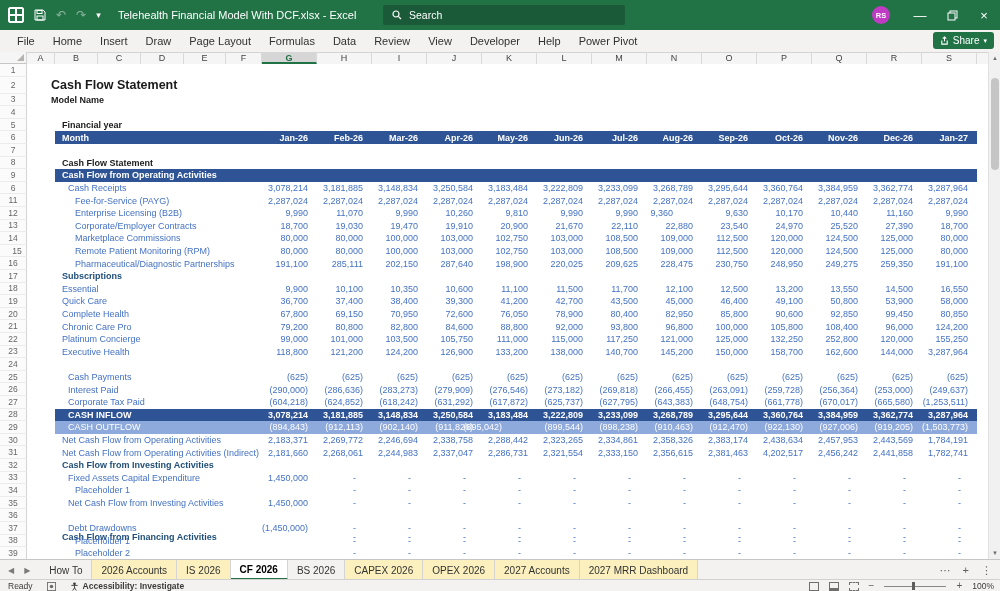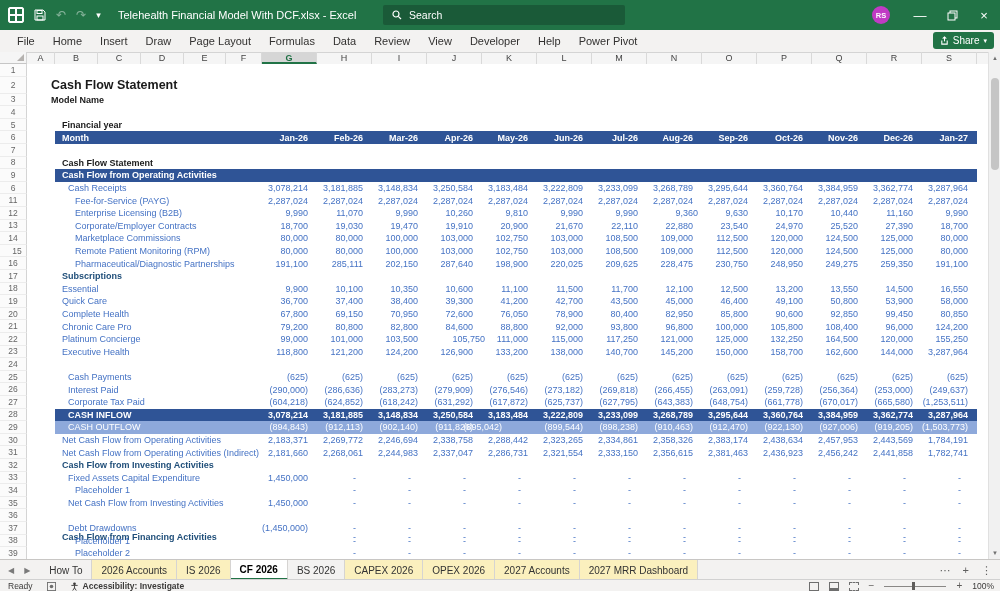--- a/index.html
+++ b/index.html
@@ -291,21 +291,21 @@
       </div>
       <div class="srow item" style="top: 143px; height: 12.6px;">
         <span class="rlabel" style="left: 48px;">Enterprise Licensing (B2B)</span>
         <span class="vcell" style="left: 235px;">9,990</span>
         <span class="vcell" style="left: 290px;">11,070</span>
         <span class="vcell" style="left: 345px;">9,990</span>
         <span class="vcell" style="left: 400px;">10,260</span>
         <span class="vcell" style="left: 455px;">9,810</span>
         <span class="vcell" style="left: 510px;">9,990</span>
         <span class="vcell" style="left: 565px;">9,990</span>
-        <span class="vcell" style="left: 625px;">9,360</span>
+        <span class="vcell" style="left: 600px;">9,360</span>
         <span class="vcell" style="left: 675px;">9,630</span>
         <span class="vcell" style="left: 730px;">10,170</span>
         <span class="vcell" style="left: 785px;">10,440</span>
         <span class="vcell" style="left: 840px;">11,160</span>
         <span class="vcell" style="left: 895px;">9,990</span>
       </div>
       <div class="srow item" style="top: 155.6px; height: 12.6px;">
         <span class="rlabel" style="left: 48px;">Corporate/Employer Contracts</span>
         <span class="vcell" style="left: 235px;">18,700</span>
         <span class="vcell" style="left: 290px;">19,030</span>
@@ -434,28 +434,28 @@
         <span class="vcell" style="left: 730px;">105,800</span>
         <span class="vcell" style="left: 785px;">108,400</span>
         <span class="vcell" style="left: 840px;">96,000</span>
         <span class="vcell" style="left: 895px;">124,200</span>
       </div>
       <div class="srow item" style="top: 269px; height: 12.6px;">
         <span class="rlabel" style="left: 35px;">Platinum Concierge</span>
         <span class="vcell" style="left: 235px;">99,000</span>
         <span class="vcell" style="left: 290px;">101,000</span>
         <span class="vcell" style="left: 345px;">103,500</span>
-        <span class="vcell" style="left: 412px;">105,750</span>
+        <span class="vcell" style="left: 400px;">105,750</span>
         <span class="vcell" style="left: 455px;">111,000</span>
         <span class="vcell" style="left: 510px;">115,000</span>
         <span class="vcell" style="left: 565px;">117,250</span>
         <span class="vcell" style="left: 620px;">121,000</span>
         <span class="vcell" style="left: 675px;">125,000</span>
         <span class="vcell" style="left: 730px;">132,250</span>
-        <span class="vcell" style="left: 785px;">164,500</span>
+        <span class="vcell" style="left: 785px;">252,800</span>
         <span class="vcell" style="left: 840px;">120,000</span>
         <span class="vcell" style="left: 895px;">155,250</span>
       </div>
       <div class="srow item" style="top: 281.6px; height: 12.6px;">
         <span class="rlabel" style="left: 35px;">Executive Health</span>
         <span class="vcell" style="left: 235px;">118,800</span>
         <span class="vcell" style="left: 290px;">121,200</span>
         <span class="vcell" style="left: 345px;">124,200</span>
         <span class="vcell" style="left: 400px;">126,900</span>
         <span class="vcell" style="left: 455px;">133,200</span>
@@ -570,21 +570,21 @@
         <span class="rlabel" style="left: 35px;">Net Cash Flow from Operating Activities (Indirect)</span>
         <span class="vcell" style="left: 235px;">2,181,660</span>
         <span class="vcell" style="left: 290px;">2,268,061</span>
         <span class="vcell" style="left: 345px;">2,244,983</span>
         <span class="vcell" style="left: 400px;">2,337,047</span>
         <span class="vcell" style="left: 455px;">2,286,731</span>
         <span class="vcell" style="left: 510px;">2,321,554</span>
         <span class="vcell" style="left: 565px;">2,333,150</span>
         <span class="vcell" style="left: 620px;">2,356,615</span>
         <span class="vcell" style="left: 675px;">2,381,463</span>
-        <span class="vcell" style="left: 730px;">2,436,923</span>
+        <span class="vcell" style="left: 730px;">4,202,517</span>
         <span class="vcell" style="left: 785px;">2,456,242</span>
         <span class="vcell" style="left: 840px;">2,441,858</span>
         <span class="vcell" style="left: 895px;">1,782,741</span>
       </div>
       <div class="srow navy" style="top: 395px; height: 12.6px;">
         <span class="rlabel" style="left: 35px;">Cash Flow from Investing Activities</span>
       </div>
       <div class="srow item" style="top: 407.6px; height: 12.6px;">
         <span class="rlabel" style="left: 41px;">Fixed Assets Capital Expenditure</span>
         <span class="vcell" style="left: 235px;">1,450,000</span>

